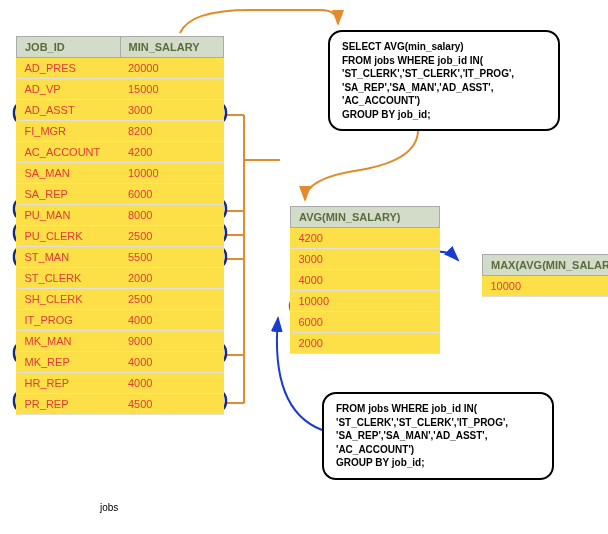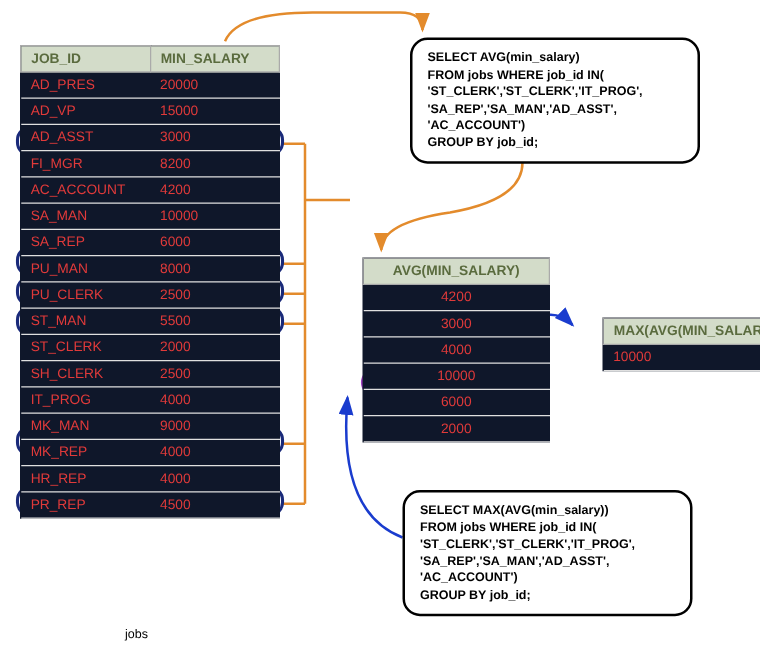--- a/index.html
+++ b/index.html
@@ -1,28 +1,28 @@
 <!DOCTYPE html>
 <html><head>
 <meta charset="utf-8">
 <style>
   * { box-sizing: border-box; margin: 0; padding: 0; }
   body { font-family: Arial, sans-serif; font-size: 11px; width: 608px; height: 534px; position: relative; background: #fff; }
   svg.overlay { position: absolute; top: 0; left: 0; width: 608px; height: 534px; pointer-events: none; }
   
-  .tbl { position: absolute; border-collapse: collapse; background: #0f172a; }
+  .tbl { position: absolute; border-collapse: collapse; background: #fde047; }
   .tbl th { background: #d3dcc9; color: #5a6b3e; font-weight: bold; padding: 4px 8px; border: 1px solid #aaa; text-align: left; font-size: 11px; }
   .tbl td { padding: 4px 8px; border-bottom: 1px solid #e0e0e0; color: #e03a3a; font-size: 11px; }
   
   #jobs-table { top: 36px; left: 16px; width: 208px; }
   #jobs-table th:first-child, #jobs-table td:first-child { width: 100px; }
   #jobs-table th:last-child, #jobs-table td:last-child { width: 100px; }
   
   #avg-table { top: 206px; left: 290px; width: 150px; }
-  #avg-table th, #avg-table td { width: 150px; text-align: center; }
+  #avg-table th, #avg-table td { width: 150px; }
   
   #max-table { top: 254px; left: 482px; width: 148px; }
   #max-table th, #max-table td { width: 148px; }
   
   .jobs-label { position: absolute; top: 502px; left: 100px; font-weight: normal; font-size: 10px; color: #000; }
   
   .sqlbox { position: absolute; border: 2px solid #000; border-radius: 14px; padding: 8px 12px; background: #fff; font-family: Arial, sans-serif; font-size: 10px; font-weight: bold; line-height: 1.35; }
   #sql1 { top: 30px; left: 328px; width: 232px; }
   #sql2 { top: 392px; left: 322px; width: 232px; }
 </style>
@@ -190,19 +190,18 @@
 <div id="sql1" class="sqlbox">
   <div>SELECT AVG(min_salary)</div>
   <div>FROM jobs WHERE job_id IN(</div>
   <div> 'ST_CLERK','ST_CLERK','IT_PROG',</div>
   <div> 'SA_REP','SA_MAN','AD_ASST',</div>
   <div> 'AC_ACCOUNT')</div>
   <div>GROUP BY job_id;</div>
 </div>
 
 <div id="sql2" class="sqlbox">
-  <div>SELECT MAX(AVG(min_salary))</div>
   <div>FROM jobs WHERE job_id IN(</div>
   <div> 'ST_CLERK','ST_CLERK','IT_PROG',</div>
   <div> 'SA_REP','SA_MAN','AD_ASST',</div>
   <div> 'AC_ACCOUNT')</div>
   <div>GROUP BY job_id;</div>
 </div>
 
 </body></html>

